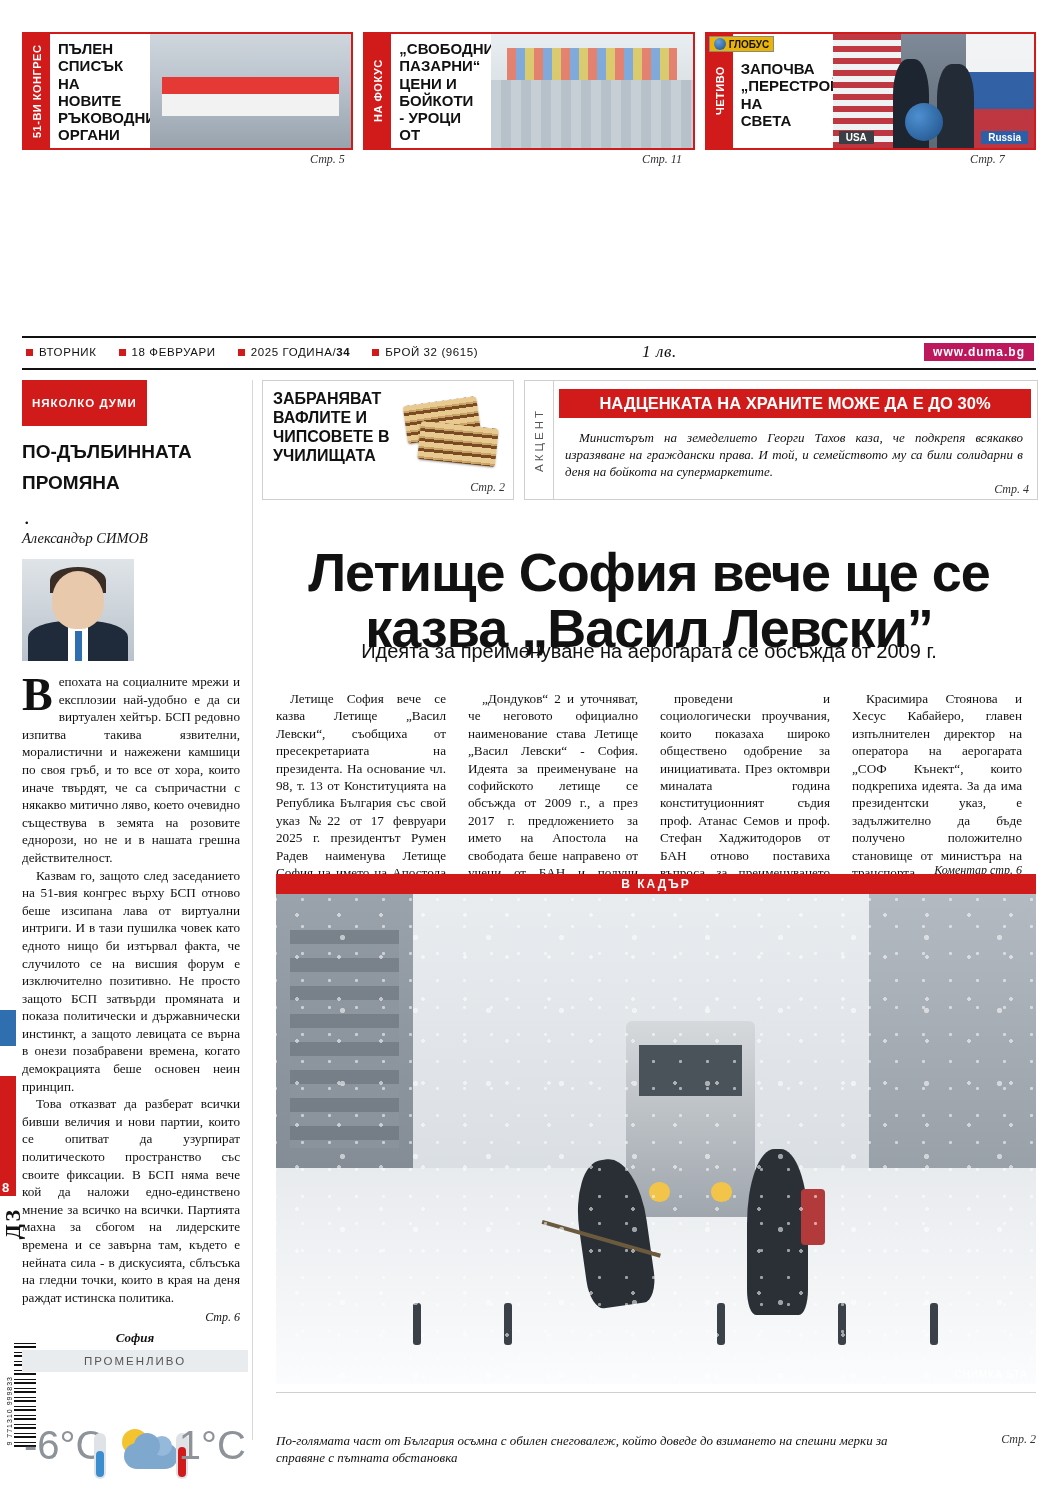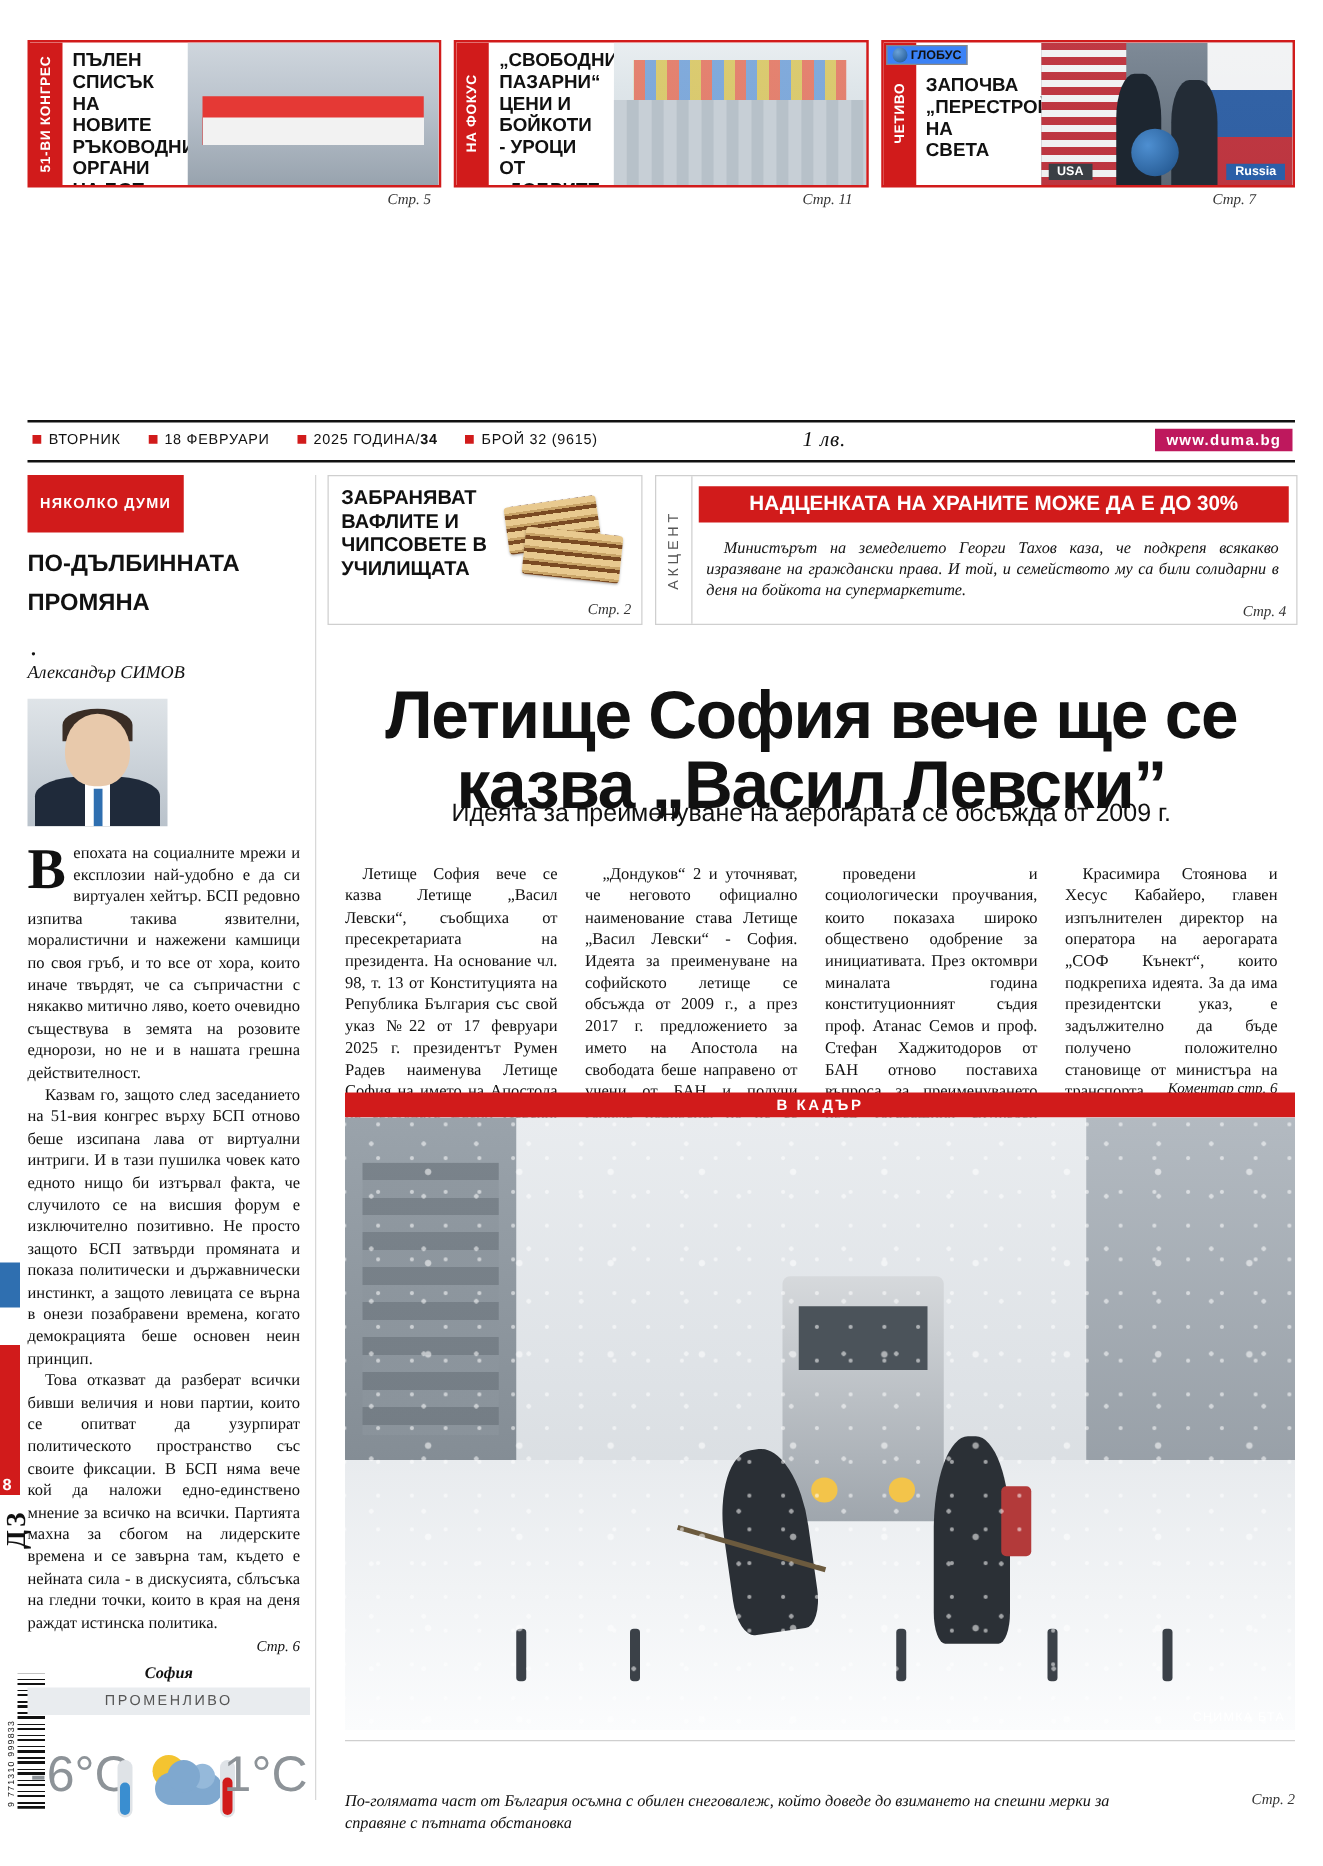--- a/index.html
+++ b/index.html
@@ -63,21 +63,21 @@
       background:linear-gradient(180deg,#ffffff 0 33%,#2b5fa8 33% 66%,#c7303a 66% 100%);opacity:.9;}
   .ph3 .figA{position:absolute;left:30%;bottom:0;width:18%;height:78%;background:#1d2630;border-radius:40% 40% 0 0;}
   .ph3 .figB{position:absolute;left:52%;bottom:0;width:18%;height:74%;background:#232c36;border-radius:40% 40% 0 0;}
   .ph3 .globe{position:absolute;left:36%;bottom:6%;width:38px;height:38px;border-radius:50%;
       background:radial-gradient(circle at 35% 35%,#4e8fd1,#1d4f86);}
   .lbl{position:absolute;bottom:4px;font-family:"Liberation Sans",sans-serif;
       font-size:10px;color:#fff;background:#2b5fa8;padding:1px 7px;font-weight:bold;}
   .lbl.left{left:6px;background:#3a3f45;}
   .lbl.right{right:6px;background:#2b5fa8;}
 
-  .globus-badge{position:absolute;left:2px;top:2px;background:#3b82f6;border:1px solid #888;
+  .globus-badge{position:absolute;left:2px;top:2px;background:#eab308;border:1px solid #888;
       font-family:"Liberation Sans",sans-serif;font-size:10px;font-weight:bold;
       padding:1px 4px;color:#111;display:flex;align-items:center;gap:3px;z-index:3;}
   .globus-dot{width:12px;height:12px;border-radius:50%;
       background:radial-gradient(circle at 35% 30%,#6aa2d8,#17508f);display:inline-block;}
 
   .page-ref{
     font-family:"Liberation Serif",serif; font-style:italic; font-size:12px; color:#333;
   }
   .teaser-refs{position:absolute; left:22px; top:152px; width:1014px; height:16px;}
   .teaser-refs span{position:absolute;}
@@ -239,21 +239,21 @@
   .caption{position:absolute;left:276px;top:1400px;width:620px;
       font-style:italic;font-size:13px;line-height:17px;margin-top:32px;}
   .caption-ref{position:absolute;right:0px;top:1432px;font-style:italic;font-size:12px;}
 
   
   .weather{position:absolute;left:22px;top:1330px;width:226px;height:140px;}
   .w-city{text-align:center;font-family:"Liberation Serif",serif;font-style:italic;
       font-weight:bold;font-size:13px;}
   .w-band{margin-top:4px;height:22px;background:#e9ecef;color:#555;text-align:center;
       font-family:"Liberation Sans",sans-serif;font-size:11.5px;letter-spacing:2px;line-height:22px;}
-  .w-main{position:relative;height:96px;}
+  .w-main{position:relative;height:96px;margin-top:25px;}
   .w-low{position:absolute;left:2px;top:26px;font-family:"Liberation Sans",sans-serif;
       font-size:40px;color:#8d9398;}
   .w-high{position:absolute;right:2px;top:26px;font-family:"Liberation Sans",sans-serif;
       font-size:40px;color:#8d9398;}
   .therm{position:absolute;top:36px;width:12px;height:46px;border-radius:6px;background:#dfe3e7;}
   .therm.blue{left:72px;}
   .therm.blue:after{content:"";position:absolute;left:2px;bottom:2px;width:8px;height:26px;background:#3a8ed0;border-radius:4px;}
   .therm.red{right:60px;}
   .therm.red:after{content:"";position:absolute;left:2px;bottom:2px;width:8px;height:30px;background:#d11b1b;border-radius:4px;}
   .wicon{position:absolute;left:96px;top:30px;width:64px;height:52px;}

